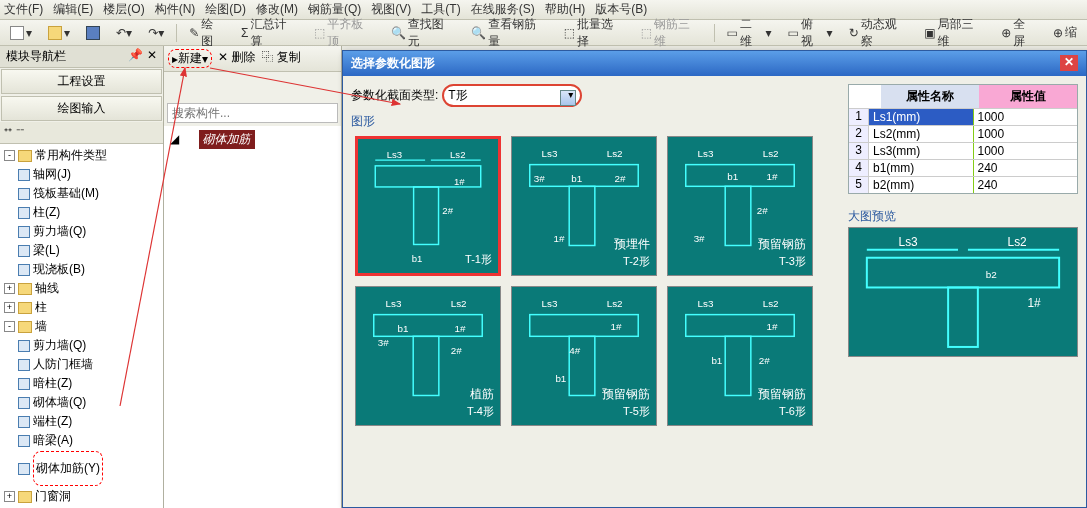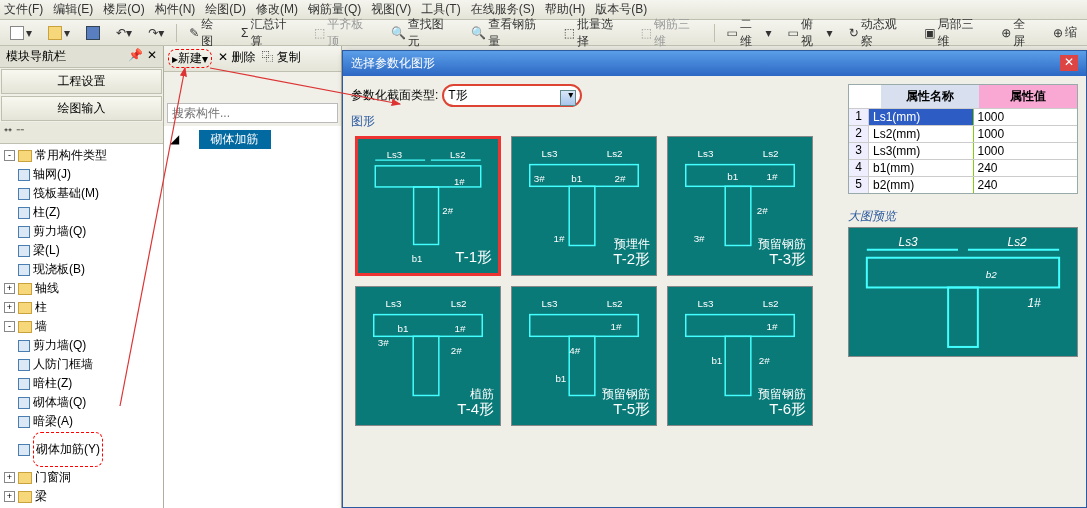--- a/index.html
+++ b/index.html
@@ -22,50 +22,50 @@
 .tree li > span.exp { width: 11px; height: 11px; border: 1px solid #888; font-size: 9px; line-height: 9px; text-align: center; margin-right: 3px; background: #fff; }
 .tree .folder { width: 14px; height: 12px; background: #f6d87a; border: 1px solid #c9a23d; margin-right: 3px; }
 .tree .leaf-ico { width: 12px; height: 12px; border: 1px solid #4a7db0; margin-right: 3px; background: #dce8f5; }
 .tree .sel { border: 1px dashed red; padding: 8px 2px; border-radius: 8px; }
 .mid { width: 178px; background: #f0f0e8; border-right: 1px solid #b0b0a0; display: flex; flex-direction: column; }
 .mid-tb { background: linear-gradient(#f5f5ef,#e4e4d8); padding: 3px 4px; border-bottom: 1px solid #c0c0b0; display: flex; gap: 6px; }
 .mid-tb .new { border: 1px dashed red; padding: 0 3px; border-radius: 8px; display: flex; align-items: center; }
 .mid-search { padding: 3px; }
 .mid-search input { width: 100%; border: 1px solid #bbb; padding: 2px 4px; font-size: 12px; margin-top: 28px; }
 .mid-tree { flex: 1; background: #fff; padding: 4px; }
-.mid-tree .item { background: #0369a1; color: #fff; padding: 1px 12px; display: inline-block; margin-left: 16px; }
+.mid-tree .item { background: #7f1d1d; color: #fff; padding: 1px 4px; display: inline-block; margin-left: 16px; font-style: italic; }
 .dialog { position: absolute; left: 342px; top: 50px; width: 745px; height: 458px; background: #efefe7; border: 1px solid #2c5aa0; box-shadow: 2px 2px 6px rgba(0,0,0,.3); display: flex; flex-direction: column; }
-.dlg-title { background: linear-gradient(#5b9ee8,#2c68c4); color: #fff; padding: 4px 8px; display: flex; justify-content: space-between; font-weight: normal; }
+.dlg-title { background: linear-gradient(#5b9ee8,#2c68c4); color: #fff; padding: 4px 8px; display: flex; justify-content: space-between; font-weight: bold; }
 .dlg-close { background: #d44; color: #fff; width: 18px; height: 16px; text-align: center; line-height: 14px; cursor: pointer; }
 .dlg-body { flex: 1; padding: 8px; display: flex; gap: 8px; overflow: hidden; }
 .dlg-left { flex: 1; display: flex; flex-direction: column; }
 .dlg-row { display: flex; align-items: center; margin-bottom: 6px; }
 .dlg-row label { margin-right: 4px; }
 .combo { border: 2px solid #d43; border-radius: 14px; padding: 1px 20px 1px 4px; background: #fff; position: relative; width: 140px; }
 .combo::after { content: ""; position: absolute; right: 4px; top: 4px; width: 14px; height: 14px; background: linear-gradient(#d8e6f8,#a9c6ec); border: 1px solid #688; }
 .combo::before { content: "▾"; position: absolute; right: 7px; top: 3px; font-size: 10px; z-index: 1; }
 .group-label { color: #2c5aa0; margin-bottom: 2px; }
 .thumbs { display: flex; flex-wrap: wrap; gap: 10px; background: #efefe7; padding: 4px; overflow: auto; }
 .thumb { width: 146px; height: 140px; background: #0a7a78; position: relative; border: 1px solid #888; }
 .thumb.sel { border: 3px solid #e33; }
-.thumb .cap { position: absolute; right: 6px; bottom: 6px; color: #fff; font-size: 15px; }
+.thumb .cap { position: absolute; right: 6px; bottom: 6px; color: #fff; font-size: 11px; }
 .thumb .sub { position: absolute; right: 6px; bottom: 22px; color: #fff; font-size: 12px; }
 .thumb svg { position: absolute; inset: 0; }
 .dlg-right { width: 230px; display: flex; flex-direction: column; }
 .prop-table { border: 1px solid #9aa; background: #fff; }
 .prop-table .hdr { display: flex; margin-left: 32px; }
 .prop-table .hdr div { flex: 1; text-align: center; padding: 3px; font-weight: bold; }
 .prop-table .hdr div:first-child { background: #d8e0f0; }
 .prop-table .hdr div:last-child { background: #f9a8d4; }
 .prop-table .row { display: flex; border-top: 1px solid #ccc; }
 .prop-table .row .idx { width: 20px; text-align: center; background: #eef; border-right: 1px solid #ccc; }
 .prop-table .row .name { flex: 1; padding: 1px 4px; border-right: 1px solid #84cc16; }
 .prop-table .row .val { flex: 1; padding: 1px 4px; }
 .prop-table .row.sel .name { background: #2c5cc4; color: #fff; }
-.preview { margin-top: 14px; font-style: italic; }
+.preview { margin-top: 14px; }
 .preview .pv { background: #0a7a78; height: 130px; border: 1px solid #888; position: relative; }
 .arrow-svg { position: absolute; left: 0; top: 46px; pointer-events: none; z-index: 50; }
 </style>
 </head>
 <body>
 
 <div class="menubar">
   <span>文件(F)</span>
   <span>编辑(E)</span>
   <span>楼层(O)</span>
@@ -180,20 +180,24 @@
           <li>
               <span class="leaf-ico"></span>
               <span>暗柱(Z)</span>
             </li>
           <li>
               <span class="leaf-ico"></span>
               <span>砌体墙(Q)</span>
             </li>
           <li>
               <span class="leaf-ico"></span>
+              <span>端柱(Z)</span>
+            </li>
+          <li>
+              <span class="leaf-ico"></span>
               <span>暗梁(A)</span>
             </li>
           <li>
               <span class="leaf-ico"></span>
               <span class="sel">砌体加筋(Y)</span>
             </li>
         </ul>
         <li>
             <span class="exp">+</span>
             <span class="folder"></span>

